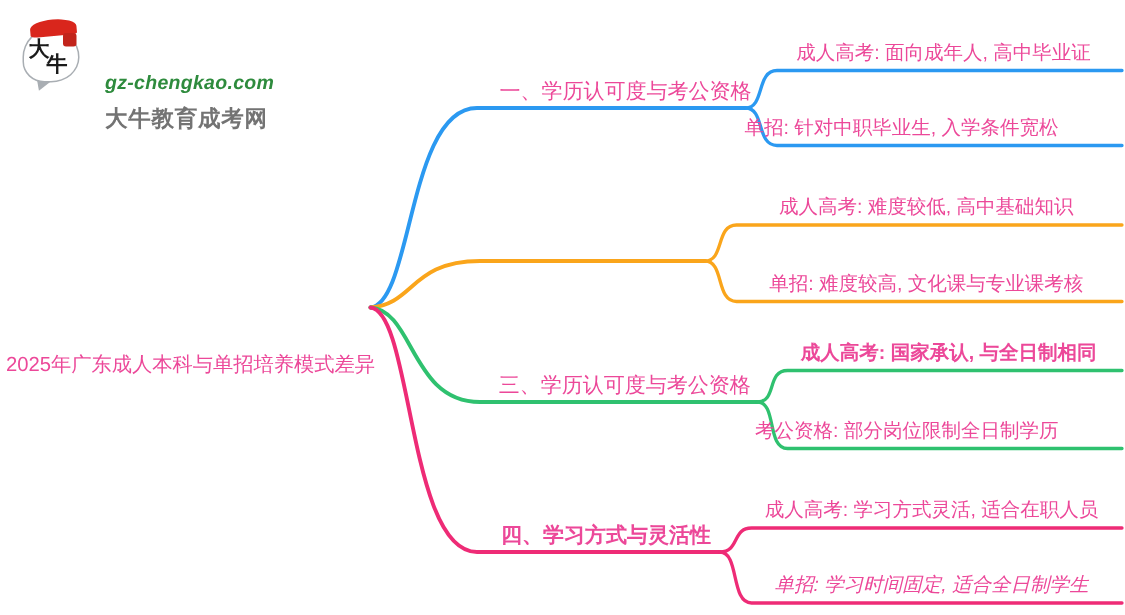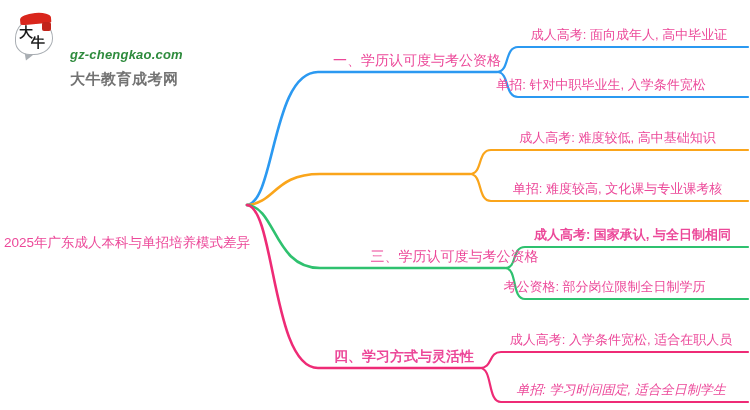--- a/index.html
+++ b/index.html
@@ -48,21 +48,21 @@
   .node {
     position: absolute; color: #ec4899; white-space: nowrap;
     line-height: 20px; height: 20px;
   }
   .root-label { left: 4px; top: 195px; width: 240px; font-size: 13.5px; font-weight: 500; text-align: center; margin-top: 38px; }
   .branch-label { font-size: 14px; text-align: center; }
   .leaf-label { font-size: 13px; text-align: center; }
 
   .b1 { left: 333px; top: 50px;  width: 164px; }
   .b2 { left: 333px; top: 152px; width: 137px; }
-  .b3 { left: 328px; top: 246px; width: 177px; margin-left: 38px; }
+  .b3 { left: 328px; top: 246px; width: 177px; }
   .b4 { left: 328px; top: 346px; width: 152px; font-weight: bold; }
 
   .l1a { left: 510px; top: 25px;  width: 238px; }
   .l1b { left: 482px; top: 75px;  width: 238px; }
   .l2a { left: 487px; top: 128px; width: 261px; }
   .l2b { left: 487px; top: 179px; width: 261px; }
   .l3a { left: 517px; top: 225px; width: 231px; font-weight: bold; }
   .l3b { left: 489px; top: 277px; width: 231px; }
   .l4a { left: 494px; top: 330px; width: 254px; }
   .l4b { left: 494px; top: 380px; width: 254px; font-style: italic; }
@@ -109,16 +109,16 @@
   <div class="node branch-label b1">一、学历认可度与考公资格</div>
   <div class="node branch-label b3">三、学历认可度与考公资格</div>
   <div class="node branch-label b4">四、学习方式与灵活性</div>
 
   <div class="node leaf-label l1a">成人高考: 面向成年人, 高中毕业证</div>
   <div class="node leaf-label l1b">单招: 针对中职毕业生, 入学条件宽松</div>
   <div class="node leaf-label l2a">成人高考: 难度较低, 高中基础知识</div>
   <div class="node leaf-label l2b">单招: 难度较高, 文化课与专业课考核</div>
   <div class="node leaf-label l3a">成人高考: 国家承认, 与全日制相同</div>
   <div class="node leaf-label l3b">考公资格: 部分岗位限制全日制学历</div>
-  <div class="node leaf-label l4a">成人高考: 入学条件宽松, 适合在职人员</div>
+  <div class="node leaf-label l4a">成人高考: 学习方式灵活, 适合在职人员</div>
   <div class="node leaf-label l4b">单招: 学习时间固定, 适合全日制学生</div>
 
 </div>
 
 </body></html>

